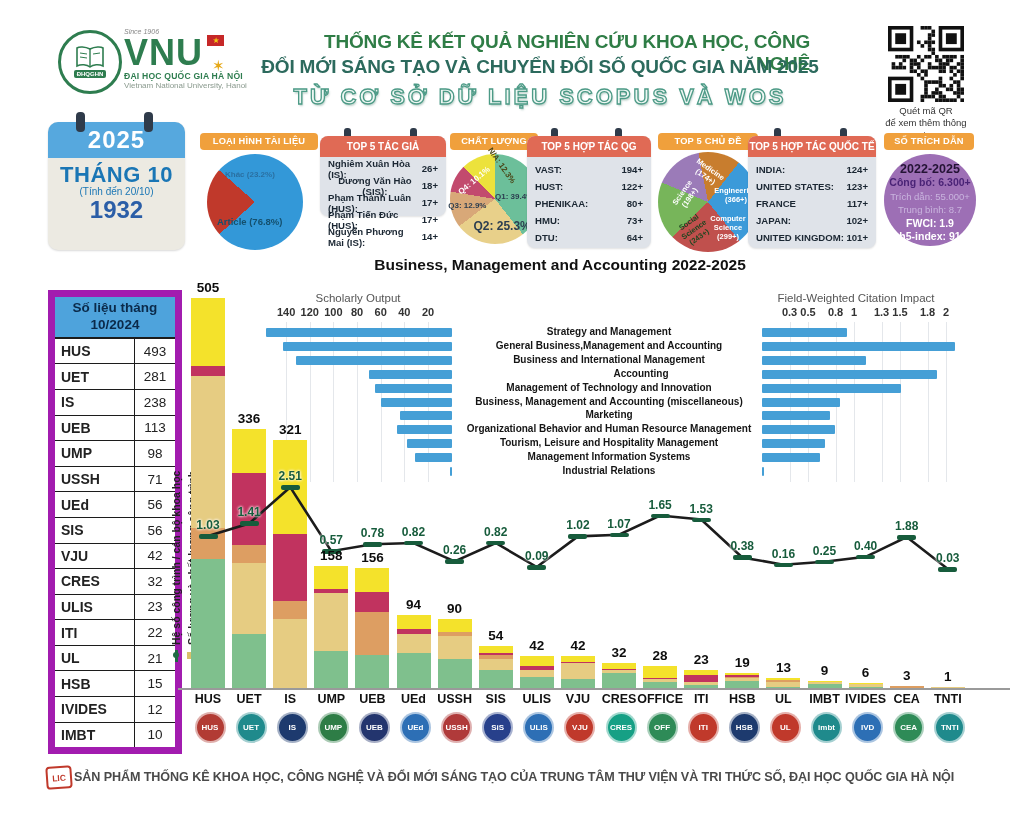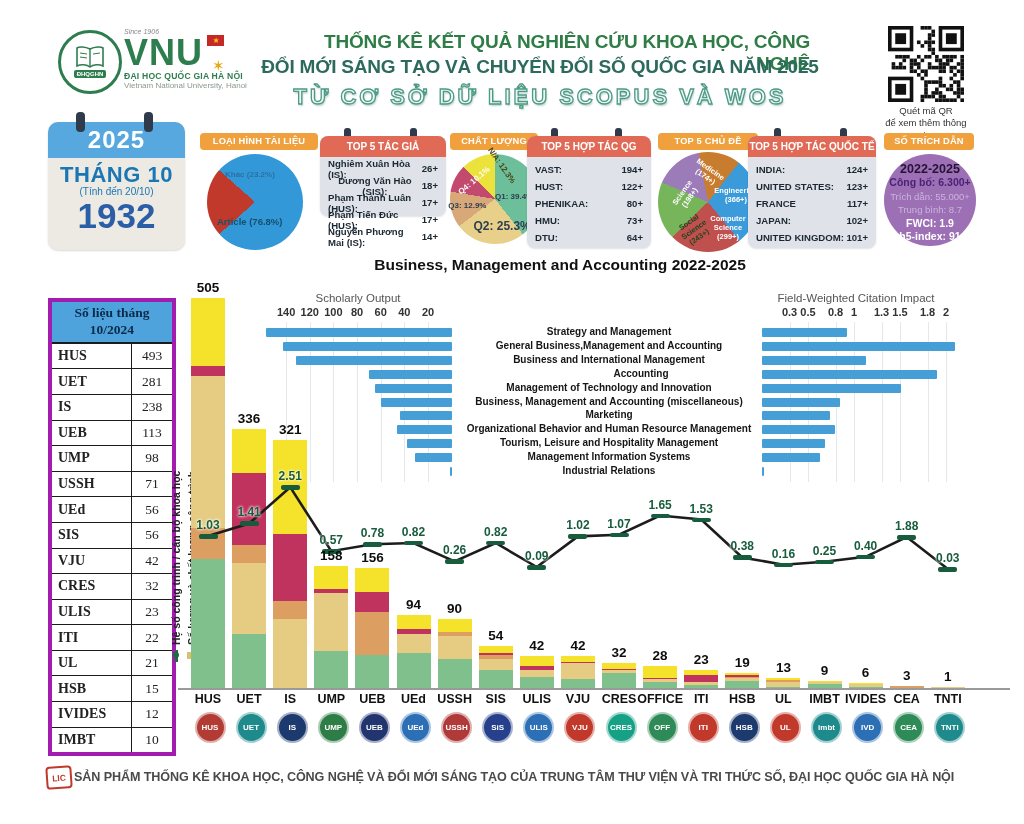--- a/index.html
+++ b/index.html
@@ -31,38 +31,38 @@
   .qr-cap{font-size:9.5px;color:#333;line-height:1.3;margin-top:3px;}
 
   
   .calendar{position:absolute;left:48px;top:122px;width:137px;height:128px;background:#eceae2;
             border-radius:10px;box-shadow:0 1px 2px rgba(0,0,0,.15);}
   .cal-top{height:36px;background:#56a8de;border-radius:10px 10px 0 0;text-align:center;}
   .cal-year{font-size:24px;font-weight:bold;color:#fff;line-height:36px;letter-spacing:1px;}
   .ring{position:absolute;top:-10px;width:9px;height:20px;background:#2f3b4a;border-radius:4px;}
   .cal-month{text-align:center;font-size:22px;font-weight:bold;color:#1a76b5;margin-top:4px;letter-spacing:.5px;}
   .cal-note{text-align:center;font-size:10px;color:#1a76b5;margin-top:-2px;}
-  .cal-count{text-align:center;font-size:35px;font-weight:bold;color:#2b5ea7;line-height:1.1;}
+  .cal-count{text-align:center;font-size:24px;font-weight:bold;color:#2b5ea7;line-height:1.1;}
 
   
   .pill{position:absolute;height:17px;border-radius:4px;color:#fff;font-size:9.3px;font-weight:bold;
         text-align:center;line-height:17px;letter-spacing:.2px;white-space:nowrap;}
   .pill.orange{background:#f0a03c;}
   .graycard{position:absolute;background:#dfe3e9;border-radius:8px;box-shadow:0 1px 2px rgba(0,0,0,.12);}
   .coral-hd{position:absolute;left:0;top:0;right:0;height:21px;background:#e06a55;border-radius:8px 8px 0 0;
             color:#fff;font-weight:bold;font-size:10px;text-align:center;line-height:21px;white-space:nowrap;}
   .mini-ring{position:absolute;top:-8px;width:7px;height:16px;background:#2f3b4a;border-radius:3px;}
   .list-row{display:flex;justify-content:space-between;padding:0 8px;font-size:9.6px;font-weight:bold;
             color:#1b2733;align-items:center;}
   .pie{position:absolute;border-radius:50%;}
   .pie-lab{position:absolute;font-weight:bold;white-space:nowrap;}
   .cit-circle{position:absolute;border-radius:50%;background:#9d6fb5;text-align:center;}
 
   
-  .side-table{position:absolute;left:48px;top:298px;width:120px;border:4px solid #a21caf;background:#fff;font-family:Liberation Serif, serif;}
+  .side-table{position:absolute;left:48px;top:290px;width:120px;border:7px solid #a21caf;background:#fff;}
   .st-header{background:#4ea3dc;color:#0b2a4a;font-weight:bold;font-size:13.5px;text-align:center;
              padding:3px 0;line-height:1.25;border-bottom:2px solid #1c1c1c;}
   .st-row{display:flex;border-top:1.6px solid #1c1c1c;height:24.6px;align-items:center;}
   .st-row:first-of-type{border-top:none;}
   .st-name{flex:1;border-right:1.6px solid #1c1c1c;padding-left:6px;font-weight:bold;font-size:14px;
            height:100%;display:flex;align-items:center;}
   .st-val{width:40px;text-align:center;font-size:13.5px;}
 
   .vlegend{position:absolute;left:168px;top:662px;transform:rotate(-90deg);transform-origin:0 0;
            width:300px;font-size:10.5px;font-weight:bold;color:#222;}

